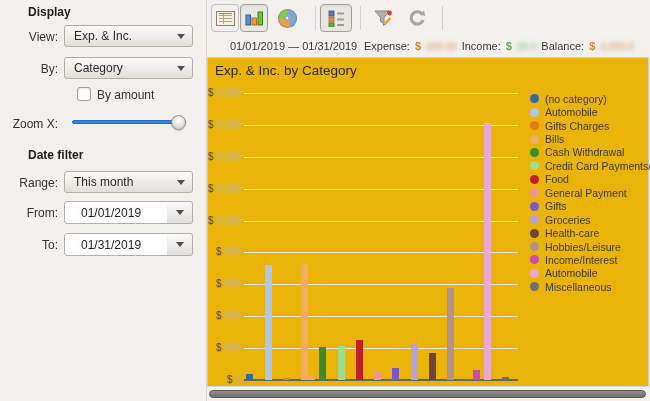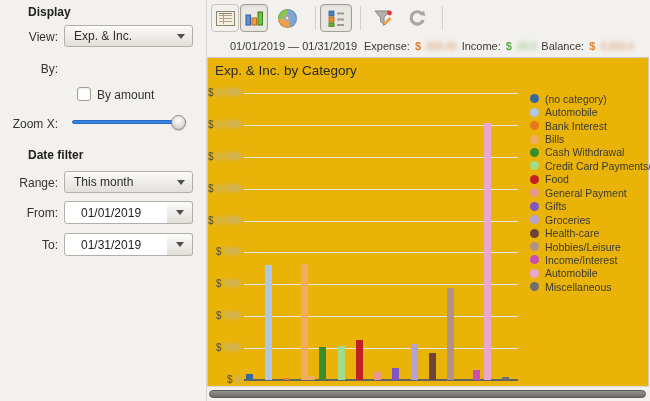--- a/index.html
+++ b/index.html
@@ -81,20 +81,24 @@
   <aside id="sidebar">
     <div class="section-title" style="top:5px">Display</div>
 
     <div class="fld-label" style="top:30px">View:</div>
     <div class="combo" style="top:25px">
       <span>Exp. &amp; Inc.</span>
       <span class="caret"></span>
     </div>
 
     <div class="fld-label" style="top:62px">By:</div>
+    <div class="combo" style="top:57px">
+      <span>Category</span>
+      <span class="caret"></span>
+    </div>
 
     <div class="checkbox" style="left:77px; top:87px"></div>
     <div class="chk-label" style="left:97px; top:88px">By amount</div>
 
     <div class="fld-label" style="top:117px">Zoom X:</div>
     <div class="slider-track" style="top:120px"></div>
     <div class="slider-handle" style="left:171px; top:115px"></div>
 
     <div class="section-title" style="top:148px">Date filter</div>
 
@@ -197,21 +201,21 @@
           <div class="leg-item">
             <span class="leg-dot" style="background: rgb(52, 105, 159);"></span>
             <span class="leg-text">(no category)</span>
           </div>
           <div class="leg-item">
             <span class="leg-dot" style="background: rgb(174, 198, 232);"></span>
             <span class="leg-text">Automobile</span>
           </div>
           <div class="leg-item">
             <span class="leg-dot" style="background: rgb(232, 120, 30);"></span>
-            <span class="leg-text">Bank Interest</span>
+            <span class="leg-text">Gifts Charges</span>
           </div>
           <div class="leg-item">
             <span class="leg-dot" style="background: rgb(240, 172, 98);"></span>
             <span class="leg-text">Bills</span>
           </div>
           <div class="leg-item">
             <span class="leg-dot" style="background: rgb(58, 140, 47);"></span>
             <span class="leg-text">Cash Withdrawal</span>
           </div>
           <div class="leg-item">

